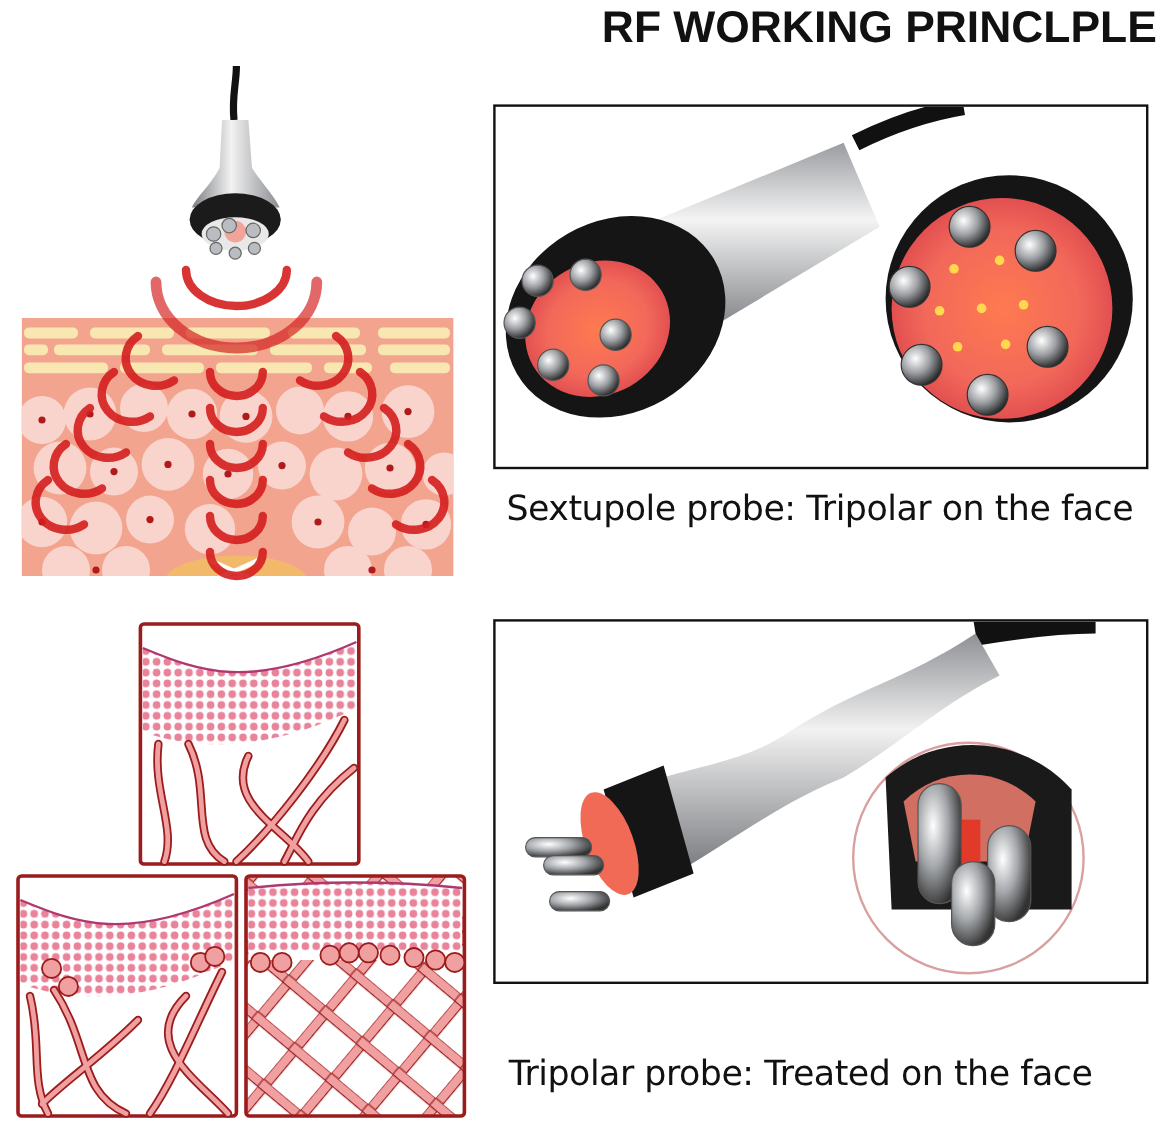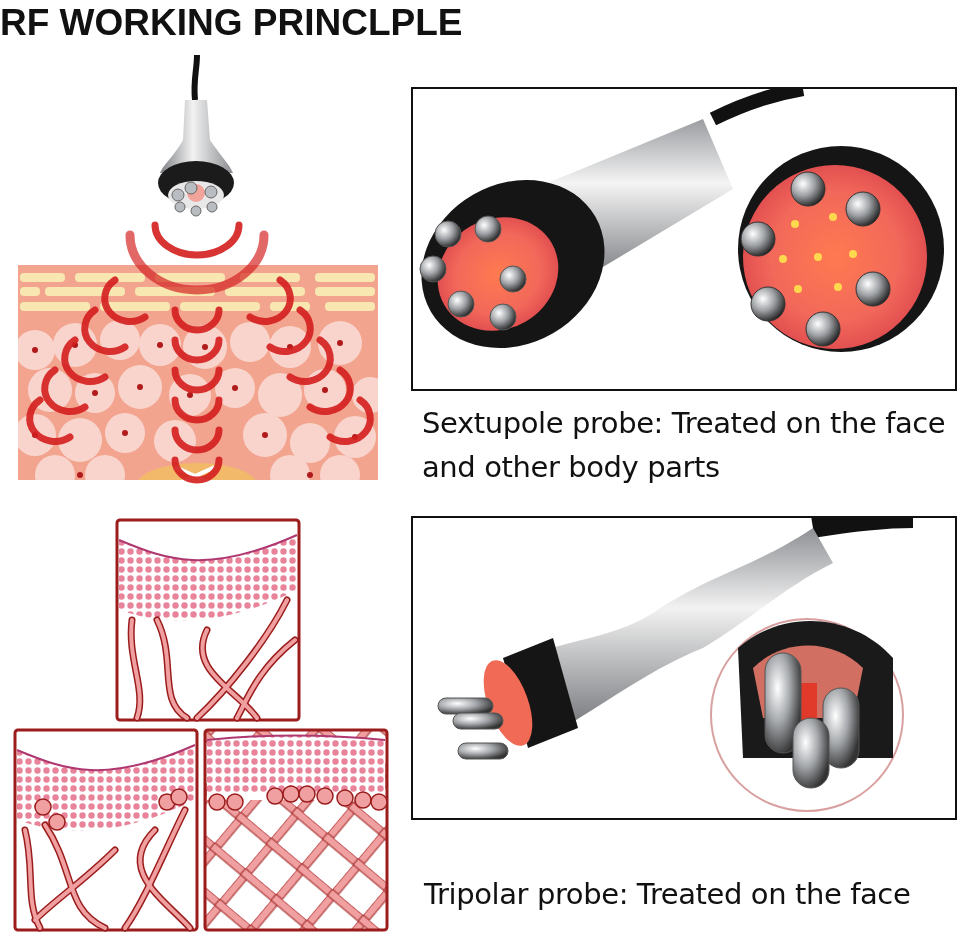--- a/index.html
+++ b/index.html
@@ -1,17 +1,17 @@
 <!DOCTYPE html>
 <html><head>
 <meta charset="utf-8">
 <style>
   html, body { margin:0; padding:0; background:#ffffff; }
   body { width:964px; height:946px; position:relative; overflow:hidden; font-family:"Liberation Sans", sans-serif; }
-  .title { position:absolute; left:0; top:2px; width:964px; text-align:left; font-size:37px; font-weight:bold; color:#111; letter-spacing:0px; }
+  .title { position:absolute; left:0; top:2px; width:964px; text-align:right; font-size:37px; font-weight:bold; color:#111; letter-spacing:0px; }
   .caption { position:absolute; font-size:29px; color:#111; line-height:44px; font-family:"DejaVu Sans", sans-serif; letter-spacing:-0.4px; }
   .photo-box { position:absolute; border:2px solid #111; background:#fff; box-sizing:border-box; overflow:hidden; }
   .diagram { position:absolute; }
   svg { display:block; }
 </style>
 </head>
 <body>
 
 <div class="title">RF WORKING PRINCLPLE</div>
 
@@ -263,22 +263,21 @@
         <circle cx="450" cy="120" r="17"></circle>
         <circle cx="345" cy="150" r="17"></circle>
         <circle cx="460" cy="200" r="17"></circle>
         <circle cx="355" cy="215" r="17"></circle>
         <circle cx="410" cy="240" r="17"></circle>
     </g>
   </svg>
 </div>
 
 <div class="caption" style="left:422px; top:401px; width:540px;">
-  <div>Sextupole probe: Treated on the face</div>
-  <div>and other body parts</div>
+  <div>Sextupole probe: Tripolar on the face</div>
 </div>
 
 <div class="photo-box" style="left:411px; top:516px; width:546px; height:304px;">
   <svg width="542" height="300" viewBox="0 0 542 300">
     <defs>
       <linearGradient id="m3" x1="0" y1="0" x2="0" y2="1">
           <stop offset="0" stop-color="#8e9094"></stop>
           <stop offset="0.4" stop-color="#f2f2f2"></stop>
           <stop offset="1" stop-color="#76787c"></stop>
         </linearGradient>

